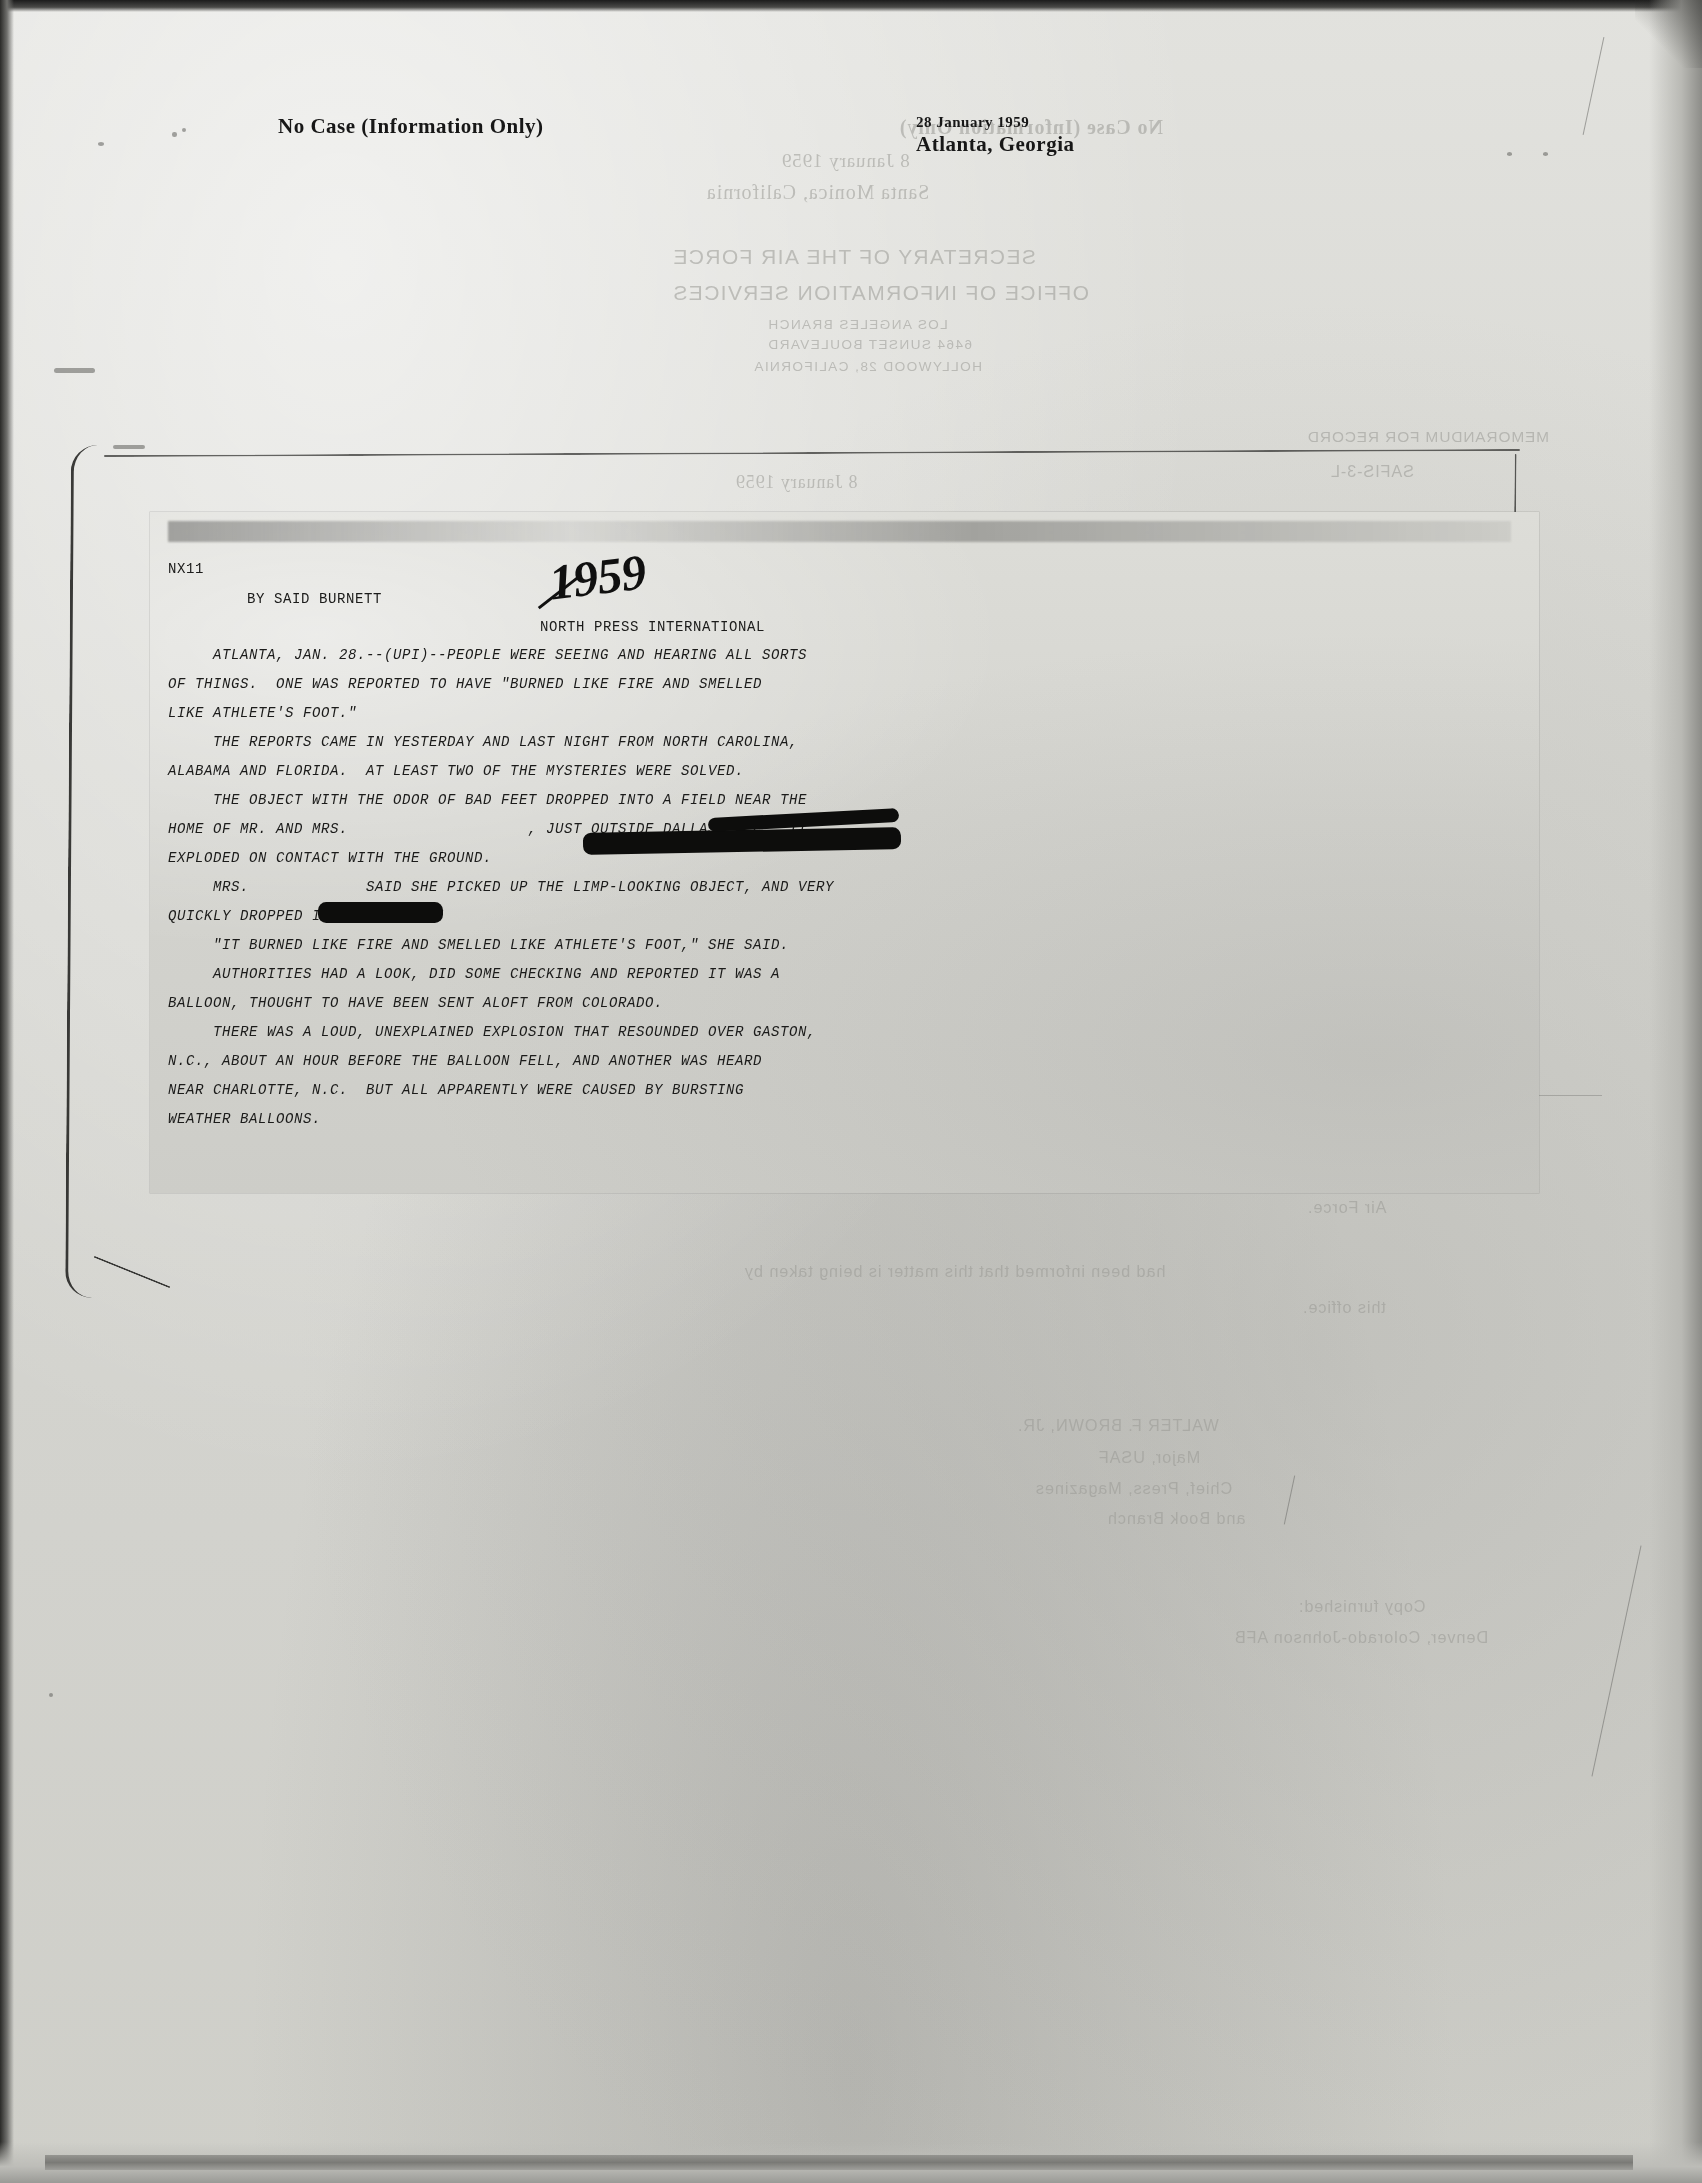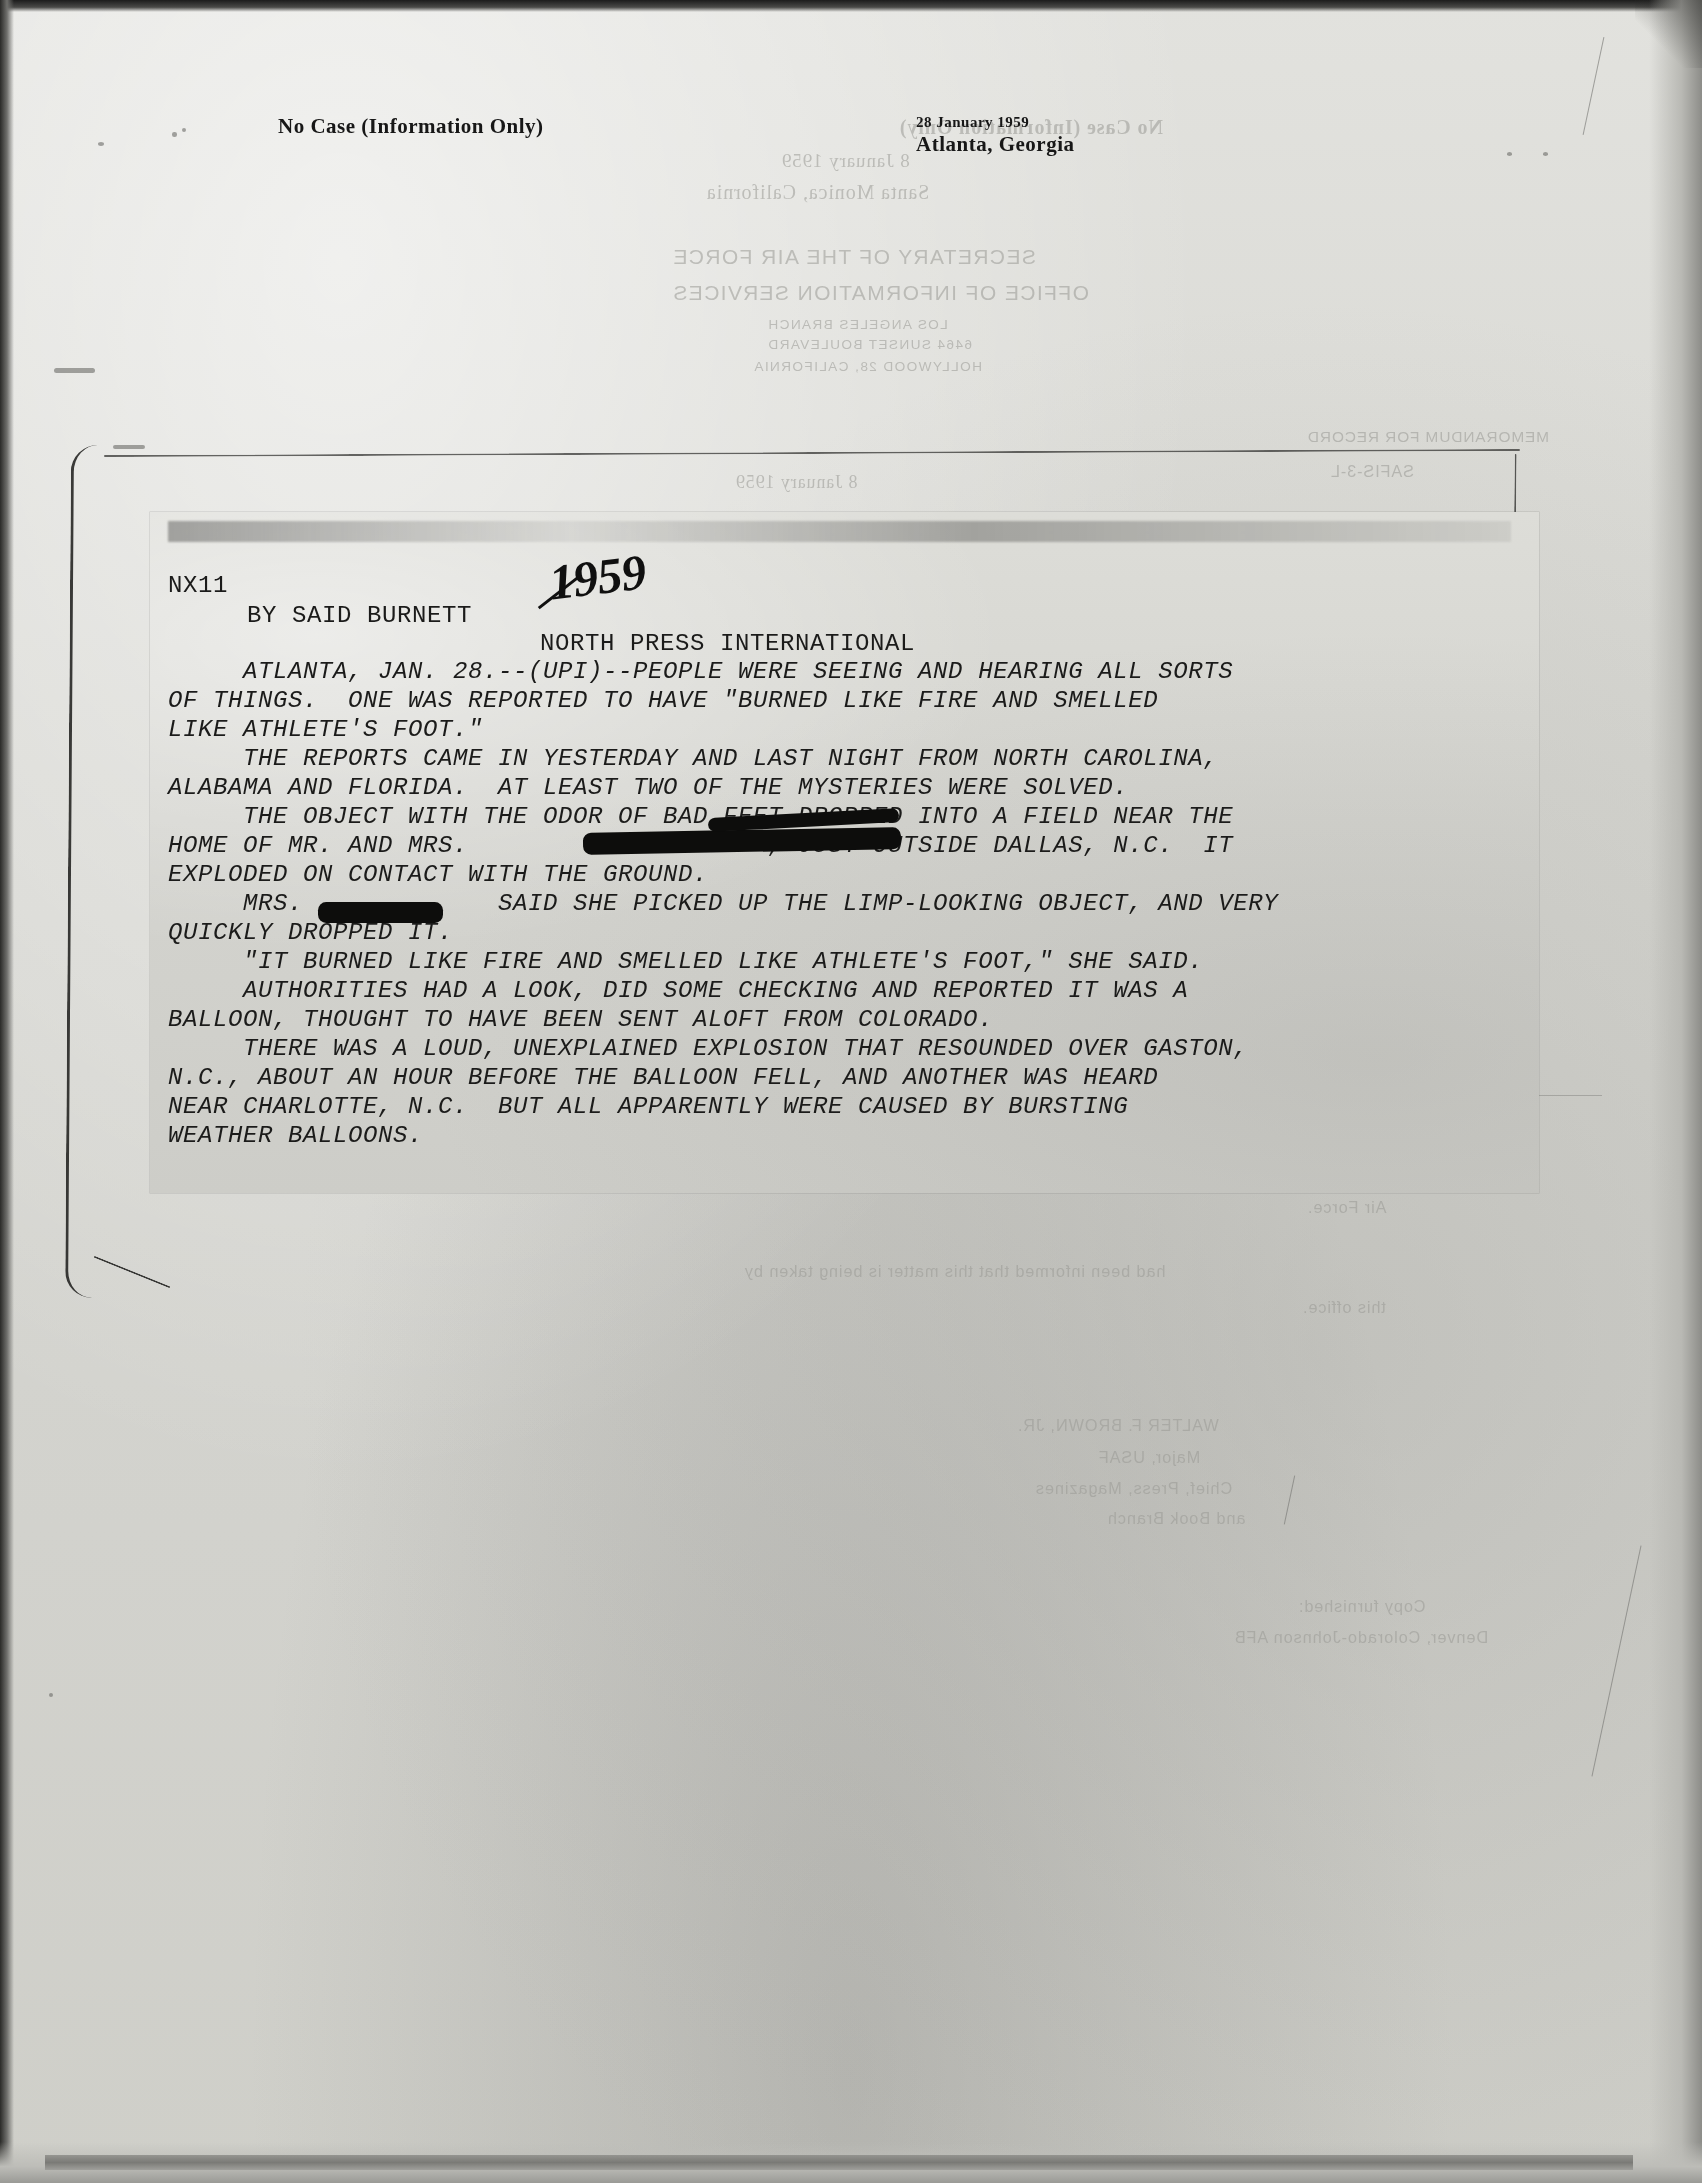--- a/index.html
+++ b/index.html
@@ -135,25 +135,24 @@
     left: 91px; top: 1271px; width: 82px; height: 0;
     border: none; border-top: 2.7px solid #1c1c1a;
     transform: rotate(22deg);
   }
 
   
   .tw {
     position: absolute;
     color: #1b1b1a;
     font-family: "Liberation Mono", monospace;
-    font-size: 24px;
+    font-size: 14px;
     line-height: 29px;
     letter-spacing: 0.6px;
     white-space: pre;
-    margin-top: 16px;
   }
   #nx11 { left: 168px; top: 555px; }
   #byline { left: 247px; top: 585px; }
   #upi { left: 540px; top: 613px; }
   #body { left: 168px; top: 641px; font-style: italic; }
 
   
   #hand-1959 {
     position: absolute;
     left: 549px;

